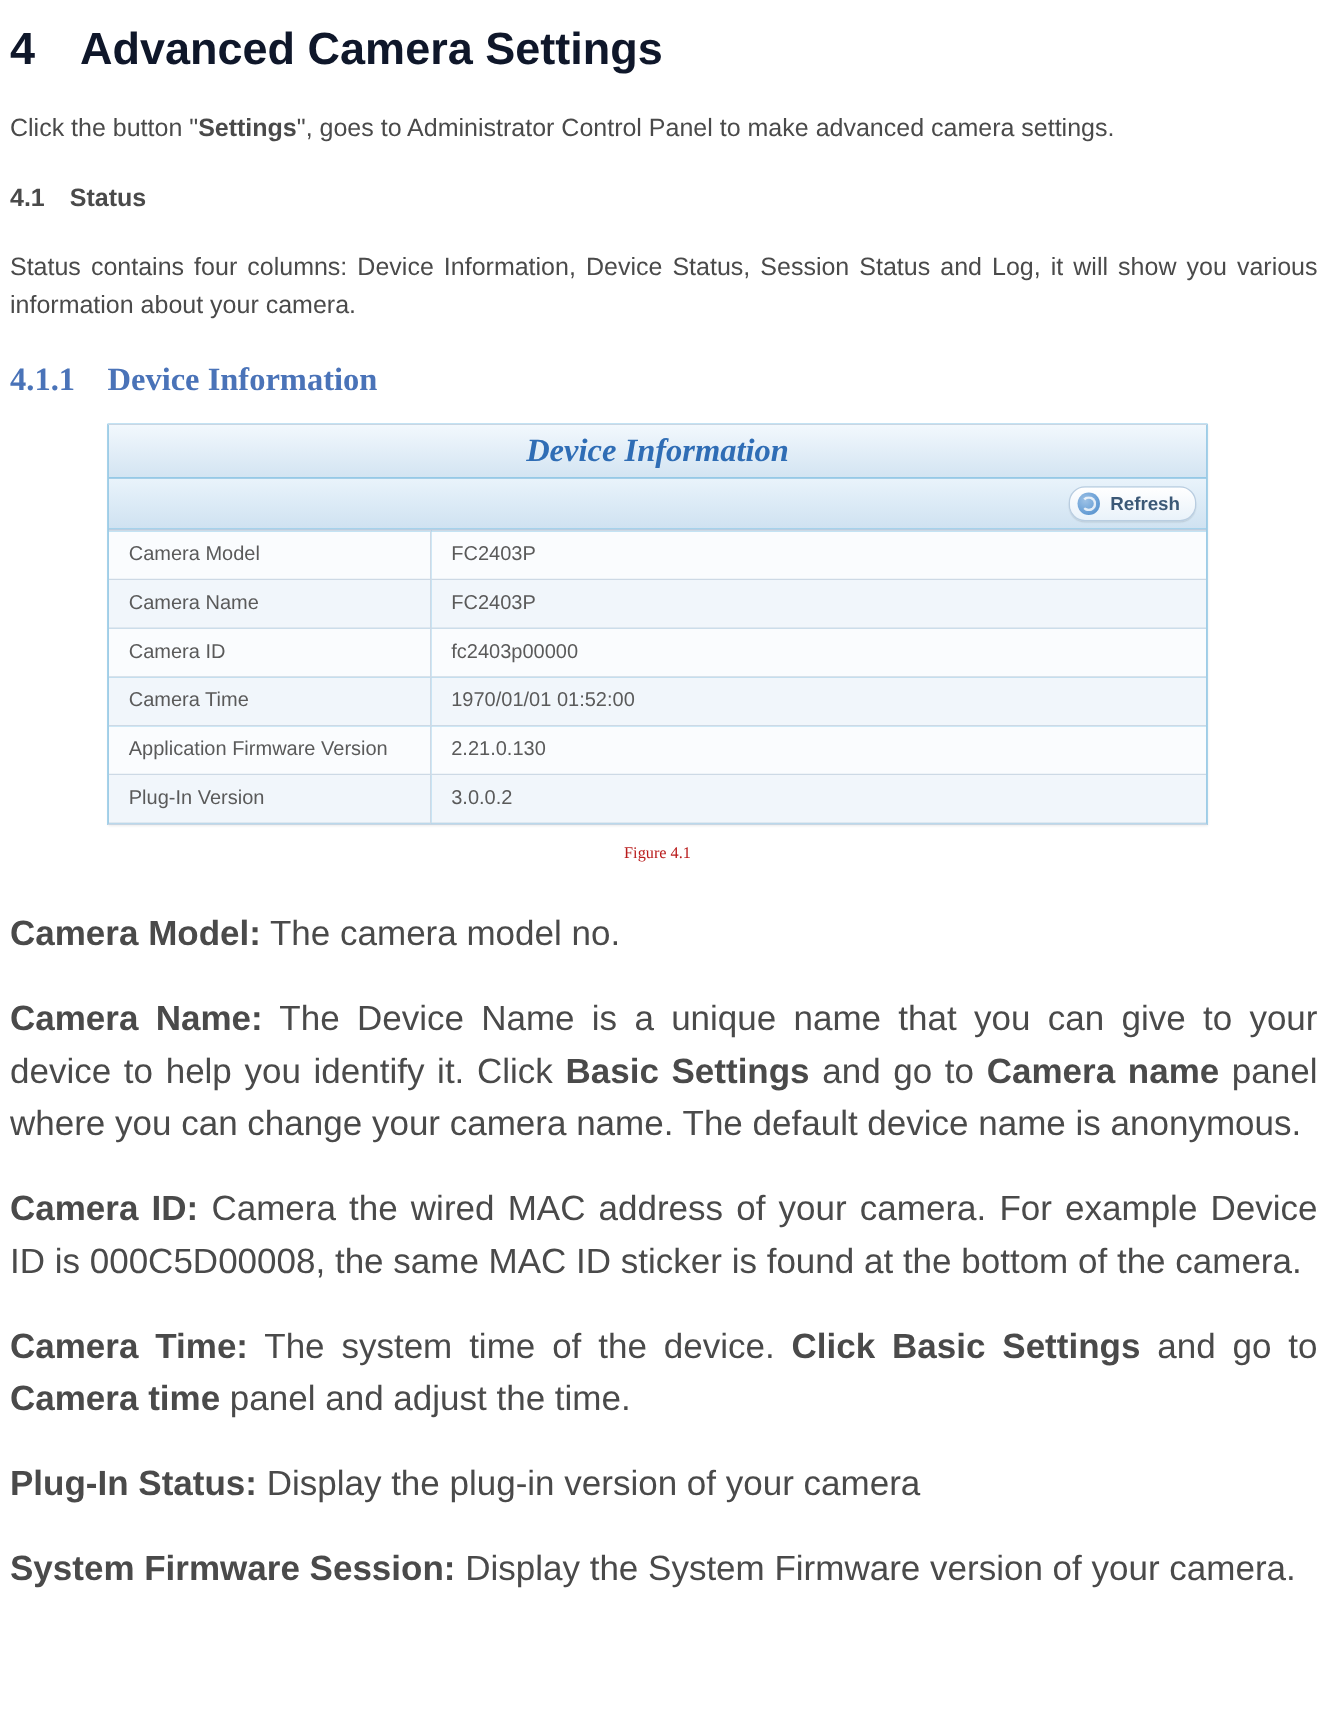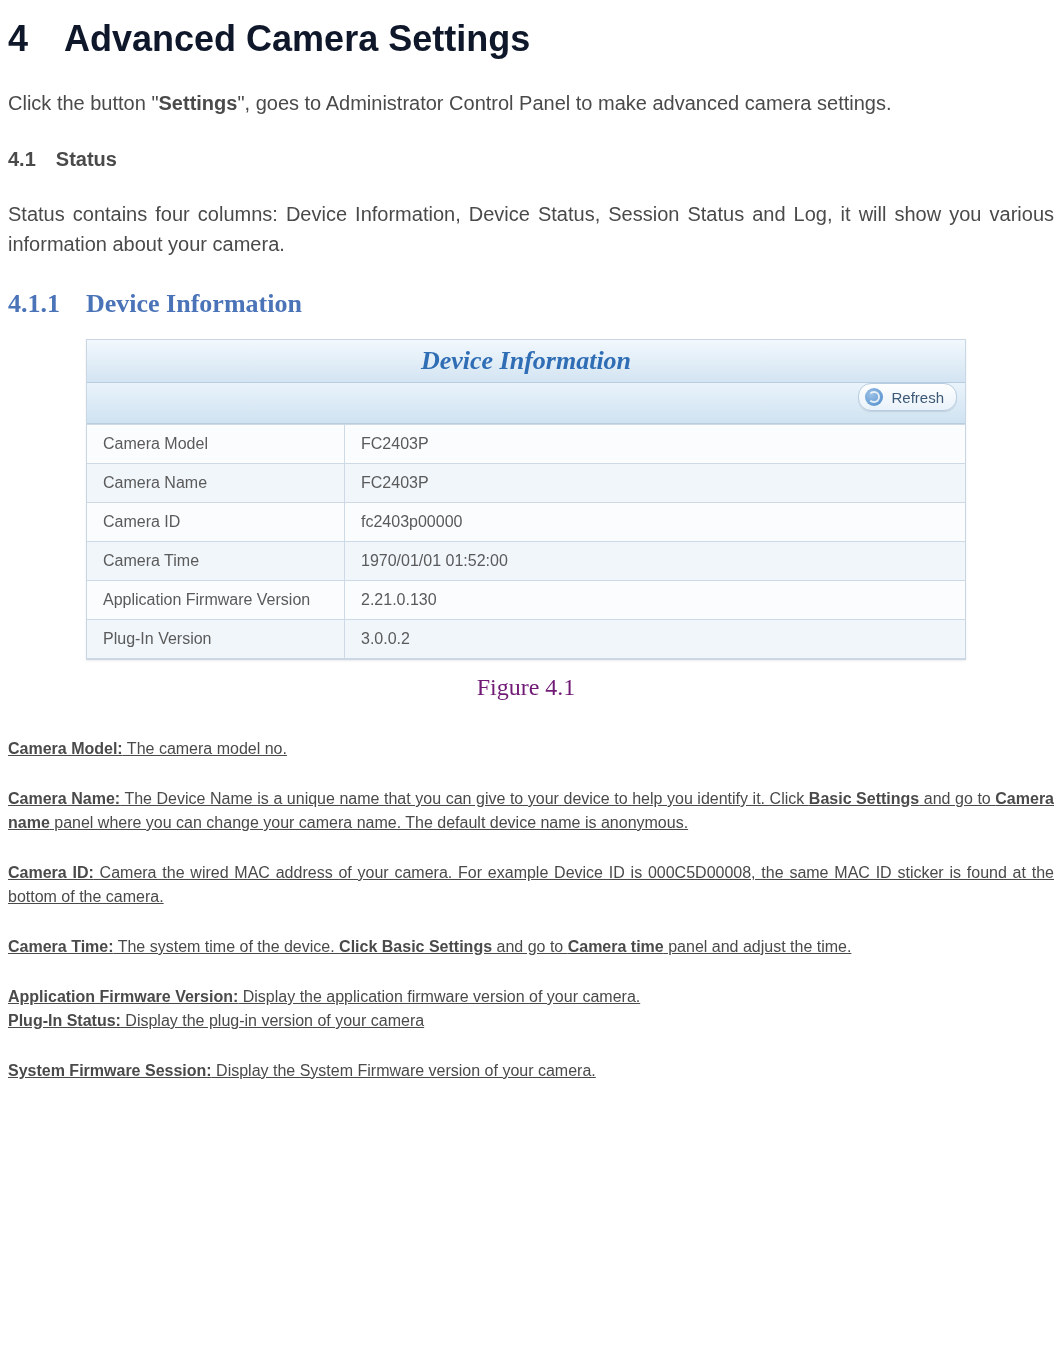--- a/index.html
+++ b/index.html
@@ -61,21 +61,23 @@
     color: #2f6db5;
     background: linear-gradient(#f2f8fd, #d3e4f2);
     border-bottom: 1px solid #b9cde0;
   }
   .panel-toolbar {
     height: 40px;
     background: linear-gradient(#e9f3fb, #cfe2f1);
     border-bottom: 1px solid #b9cde0;
     display: flex;
     justify-content: flex-end;
+    align-items: center;
     padding-right: 8px;
+    font-weight: bold;
   }
   .refresh-btn {
     display: inline-flex;
     align-items: center;
     gap: 8px;
     height: 26px;
     padding: 0 12px 0 6px;
     border: 1px solid #b9cde0;
     border-radius: 13px;
     background: linear-gradient(#ffffff, #e9f2fa);
@@ -115,33 +117,32 @@
   table.info td.label {
     width: 240px;
     padding-left: 16px;
     border-right: 1px solid #cdd9e5;
   }
   table.info td.value {
     padding-left: 16px;
   }
   .figure-caption {
     font-family: "Times New Roman", Times, serif;
-    font-size: 24px;
-    color: #701a75;
+    font-size: 13px;
+    color: #b91c1c;
     text-align: center;
     margin: 14px 0 36px 0;
   }
   .desc-block { margin-bottom: 26px; }
   .desc-block p {
-    font-size: 16px;
+    font-size: 28px;
     line-height: 1.5;
     margin: 0;
     color: #4a4a4a;
     text-align: justify;
-    text-decoration: underline;
   }
   .desc-block .lead { font-weight: bold; }
 </style>
 </head>
 <body>
 
 <div class="page">
   <h1 class="chapter">4 Advanced Camera Settings</h1>
 
   <p class="body-text">
@@ -208,23 +209,20 @@
   <div class="desc-block">
     <p><span class="lead">Camera ID:</span><span> Camera the wired MAC address of your camera. For example Device ID is 000C5D00008, the same MAC ID sticker is found at the bottom of the camera.</span></p>
   </div>
 
   <div class="desc-block">
     <p>
       <span class="lead">Camera Time:</span><span> The system time of the device. </span><span class="lead">Click Basic Settings</span><span> and go to </span><span class="lead">Camera time</span><span> panel and adjust the time.</span>
     </p>
   </div>
 
-  <div class="desc-block" style="margin-bottom:0">
-    <p><span class="lead">Application Firmware Version:</span><span> Display the application firmware version of your camera.</span></p>
-  </div>
   <div class="desc-block">
     <p><span class="lead">Plug-In Status:</span><span> Display the plug-in version of your camera</span></p>
   </div>
 
   <div class="desc-block" style="margin-bottom:0">
     <p><span class="lead">System Firmware Session:</span><span> Display the System Firmware version of your camera.</span></p>
   </div>
 </div>
 
 </body></html>

